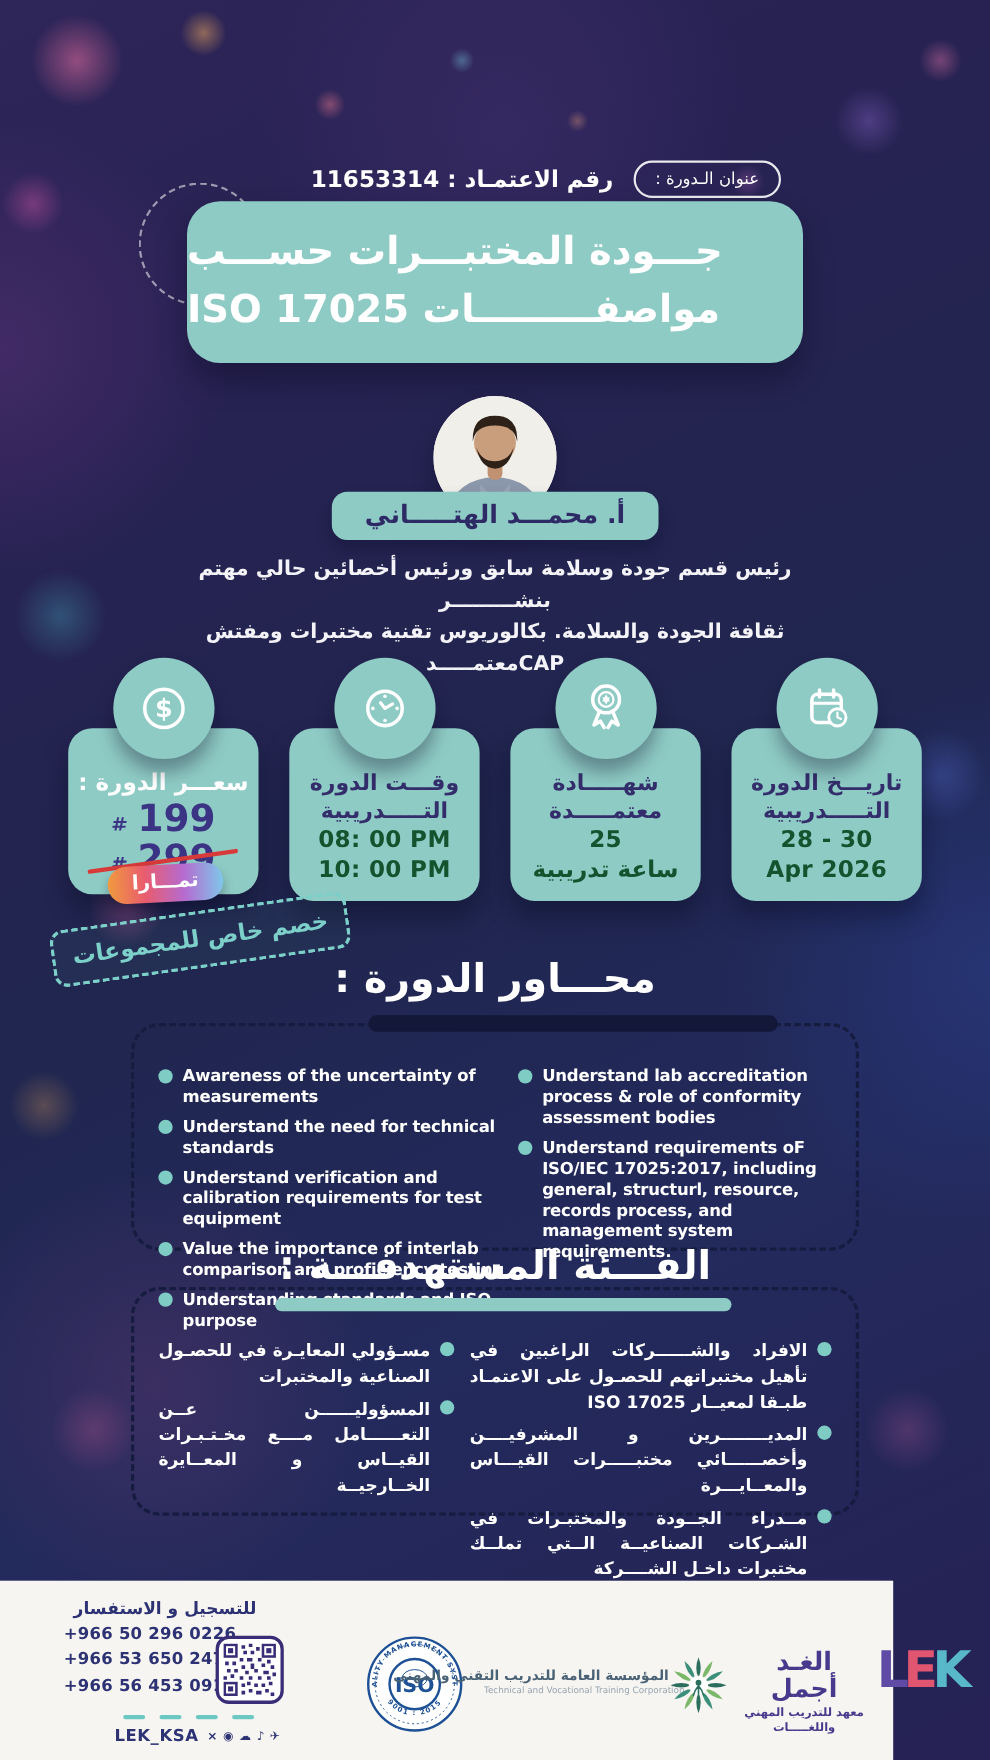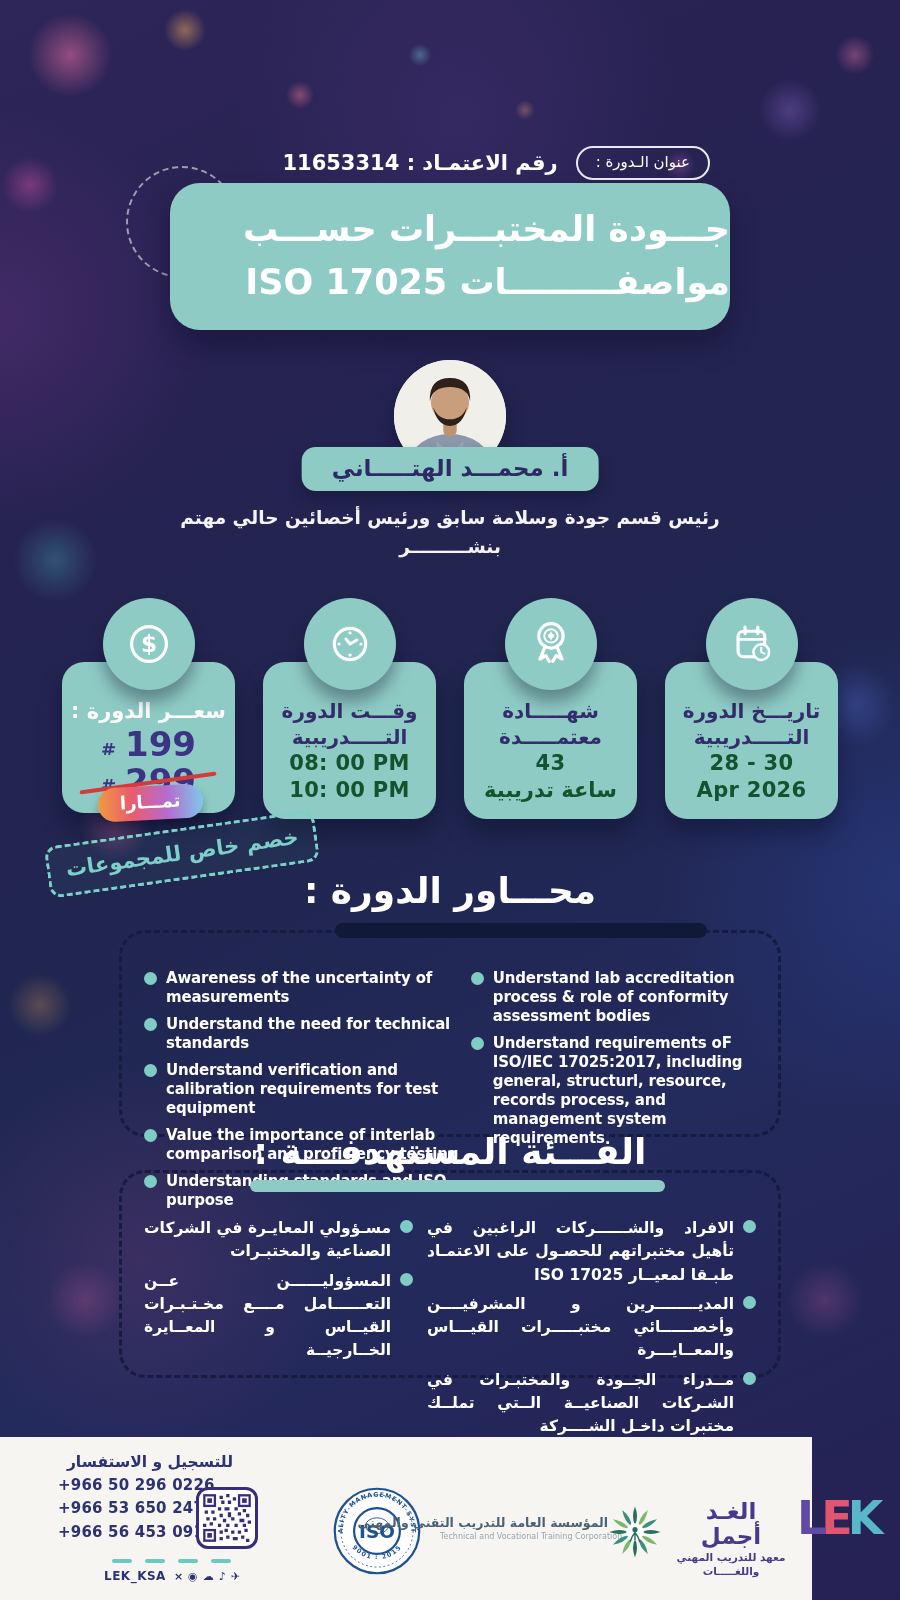--- a/index.html
+++ b/index.html
@@ -32,21 +32,21 @@
   .deco-circle{ position:absolute; left:126px; top:166px; width:112px; height:112px;
     border:2px dashed rgba(255,255,255,.55); border-radius:50%; }
   
   .top{ position:absolute; top:146px; left:170px; width:540px; display:flex; gap:18px;
     align-items:center; justify-content:flex-start; }
   .pill{ border:2px solid rgba(255,255,255,.9); border-radius:999px; color:#fff;
     font-size:15px; font-weight:normal; padding:5px 18px 7px; white-space:nowrap; }
   .accred{ color:#fff; font-size:21px; font-weight:bold; letter-spacing:.3px; }
   
   .title-box{ position:absolute; left:170px; top:183px; width:560px; height:147px;
-    background:#8fcbc5; border-radius:30px; color:#fff; text-align:right;
+    background:#8fcbc5; border-radius:30px; color:#fff; text-align:left;
     font-size:35px; font-weight:bold; line-height:1.52; padding-top:20px;
     box-shadow:0 16px 26px rgba(8,10,35,.35); }
   
   .avatar{ position:absolute; left:394px; top:360px; width:112px; height:112px;
     border-radius:50%; overflow:hidden; background:#f1efe9; box-shadow:0 10px 18px rgba(8,10,35,.35); }
   .avatar svg{ width:100%; height:100%; display:block; }
   .name-pill{ position:absolute; left:50%; transform:translateX(-50%); top:447px;
     background:#8fcbc5; border-radius:14px; color:#2e2a66; font-size:23px; font-weight:bold;
     padding:8px 30px 10px; white-space:nowrap; box-shadow:0 8px 14px rgba(8,10,35,.3); }
   .bio{ position:absolute; left:130px; top:504px; width:640px; text-align:center;
@@ -102,21 +102,21 @@
   .footer{ position:absolute; left:0; top:1437px; width:812px; height:163px; background:#f7f5f1; }
   .contact{ position:absolute; left:58px; top:16px; width:175px; color:#2c3273; }
   .contact-heading{ font-size:15.5px; font-weight:bold; text-align:right; margin-bottom:3px; }
   .phone{ font-size:15px; font-weight:bold; line-height:1.55; letter-spacing:.2px; direction:ltr; text-align:left; }
   .qr{ position:absolute; left:196px; top:50px; width:62px; height:62px; background:#fff;
     border:3px solid #3a2d78; border-radius:12px; padding:4px; }
   .qr svg{ width:100%; height:100%; display:block; }
   .dashes{ position:absolute; left:112px; top:122px; display:flex; gap:13px; }
   .dashes span{ width:20px; height:4px; background:#6cc8c2; border-radius:2px; }
   .social{ position:absolute; left:104px; top:132px; display:flex; align-items:center; gap:8px; color:#2c3273; }
-  .social .handle{ font-size:12px; font-weight:bold; letter-spacing:.5px; }
+  .social .handle{ font-size:15px; font-weight:bold; letter-spacing:.5px; }
   .social .icons{ display:flex; gap:5px; font-size:11px; font-weight:bold; }
   .iso-badge{ position:absolute; left:333px; top:50px; width:88px; height:88px; }
   .tvtc{ position:absolute; left:440px; top:78px; width:168px; }
   .tvtc-ar{ color:#4a6276; font-size:12.5px; font-weight:bold; direction:rtl; text-align:center; white-space:nowrap; }
   .tvtc-en{ color:#97a5b1; font-size:8px; margin-top:2px; white-space:nowrap; }
   .starburst{ position:absolute; left:606px; top:66px; width:58px; height:58px; }
   .institute{ position:absolute; left:676px; top:62px; width:110px; text-align:center; color:#473a8c; direction:rtl; }
   .institute-name{ font-size:23px; font-weight:bold; line-height:1.1; }
   .institute-sub{ font-size:10.5px; font-weight:bold; line-height:1.35; }
   .lek{ position:absolute; left:797px; top:58px; font-size:46px; font-weight:bold;
@@ -147,20 +147,21 @@
       <path d="M38 72 L50 84 L62 72 L62 92 L38 92 Z" fill="#9aa6b8"></path>
       <rect x="44" y="52" width="12" height="16" rx="5" fill="#c09272"></rect>
       <circle cx="50" cy="38" r="17" fill="#c99e7c"></circle>
       <path d="M32 37 Q31 16 50 16 Q69 16 68 37 Q66 24 50 24 Q34 24 32 37 Z" fill="#2e2118"></path>
       <path d="M35 42 Q38 58 50 59 Q62 58 65 42 Q61 53 50 53 Q39 53 35 42 Z" fill="#2e2118"></path>
     </svg>
   </div>
   <div class="name-pill" dir="rtl">أ. محمـــد الهتـــــاني</div>
   <div class="bio" dir="rtl">
     <div>رئيس قسم جودة وسلامة سابق ورئيس أخصائين حالي مهتم بنشـــــــــر</div>
+    <div>ثقافة الجودة والسلامة. بكالوريوس تقنية مختبرات ومفتش CAPمعتمـــــد</div>
   </div>
 
   <div class="cards">
 
     <div class="card">
       <div class="card-icon">
         <svg viewBox="0 0 100 100" fill="none" stroke="#fff">
           <circle cx="50" cy="50" r="30" stroke-width="5.5"></circle>
           <text x="50" y="64" text-anchor="middle" fill="#fff" stroke="none" font-size="40" font-weight="bold" font-family="DejaVu Sans, sans-serif">$</text>
         </svg>
@@ -212,21 +213,21 @@
           <circle cx="50" cy="36" r="11.5" stroke-width="3.5"></circle>
           <polygon points="50,28 56,39 44,39" fill="#fff" stroke="none"></polygon>
           <polygon points="50,44 44,33 56,33" fill="#fff" stroke="none"></polygon>
           <path d="M40 54 L31 76 L41 70 L47 80" stroke-width="5.5"></path>
           <path d="M60 54 L69 76 L59 70 L53 80" stroke-width="5.5"></path>
         </svg>
       </div>
       <div class="card-body" dir="rtl">
         <div class="card-title-n">شهـــــادة</div>
         <div class="card-title-n">معتمـــــدة</div>
-        <div class="card-val" dir="ltr">43</div>
+        <div class="card-val" dir="ltr">25</div>
         <div class="card-val">ساعة تدريبية</div>
       </div>
     </div>
 
     <div class="card">
       <div class="card-icon">
         <svg viewBox="0 0 100 100" fill="none" stroke="#fff" stroke-linecap="round">
           <rect x="26" y="28" width="46" height="44" rx="9" stroke-width="5.5"></rect>
           <path d="M26 42 H72" stroke-width="4.5"></path>
           <path d="M38 21 V32 M60 21 V32" stroke-width="5.5"></path>
@@ -298,21 +299,21 @@
           <span>المديــــــــرين و المشرفيــــن وأخصــــــائي مختبـــــرات القيـــاس والمعــايـــرة</span>
         </li>
       <li class="bullet">
           <span class="dot"></span>
           <span>مــدراء الجــودة والمختبـرات في الشـركات الصناعيــة الــتي تملــك مختبرات داخـل الشــــركة</span>
         </li>
     </ul>
     <ul class="colL">
       <li class="bullet">
           <span class="dot"></span>
-          <span>مسـؤولي المعايـرة في الشركات الصناعية والمختبـرات</span>
+          <span>مسـؤولي المعايـرة في للحصـول الصناعية والمختبرات</span>
         </li>
       <li class="bullet">
           <span class="dot"></span>
           <span>المسؤوليــــــن عــن التعــــــامل مــــع مخـتـبـرات القيــاس و المعــايرة الخــارجيــة</span>
         </li>
     </ul>
   </div>
 
   <div class="footer">
     <div class="contact">

